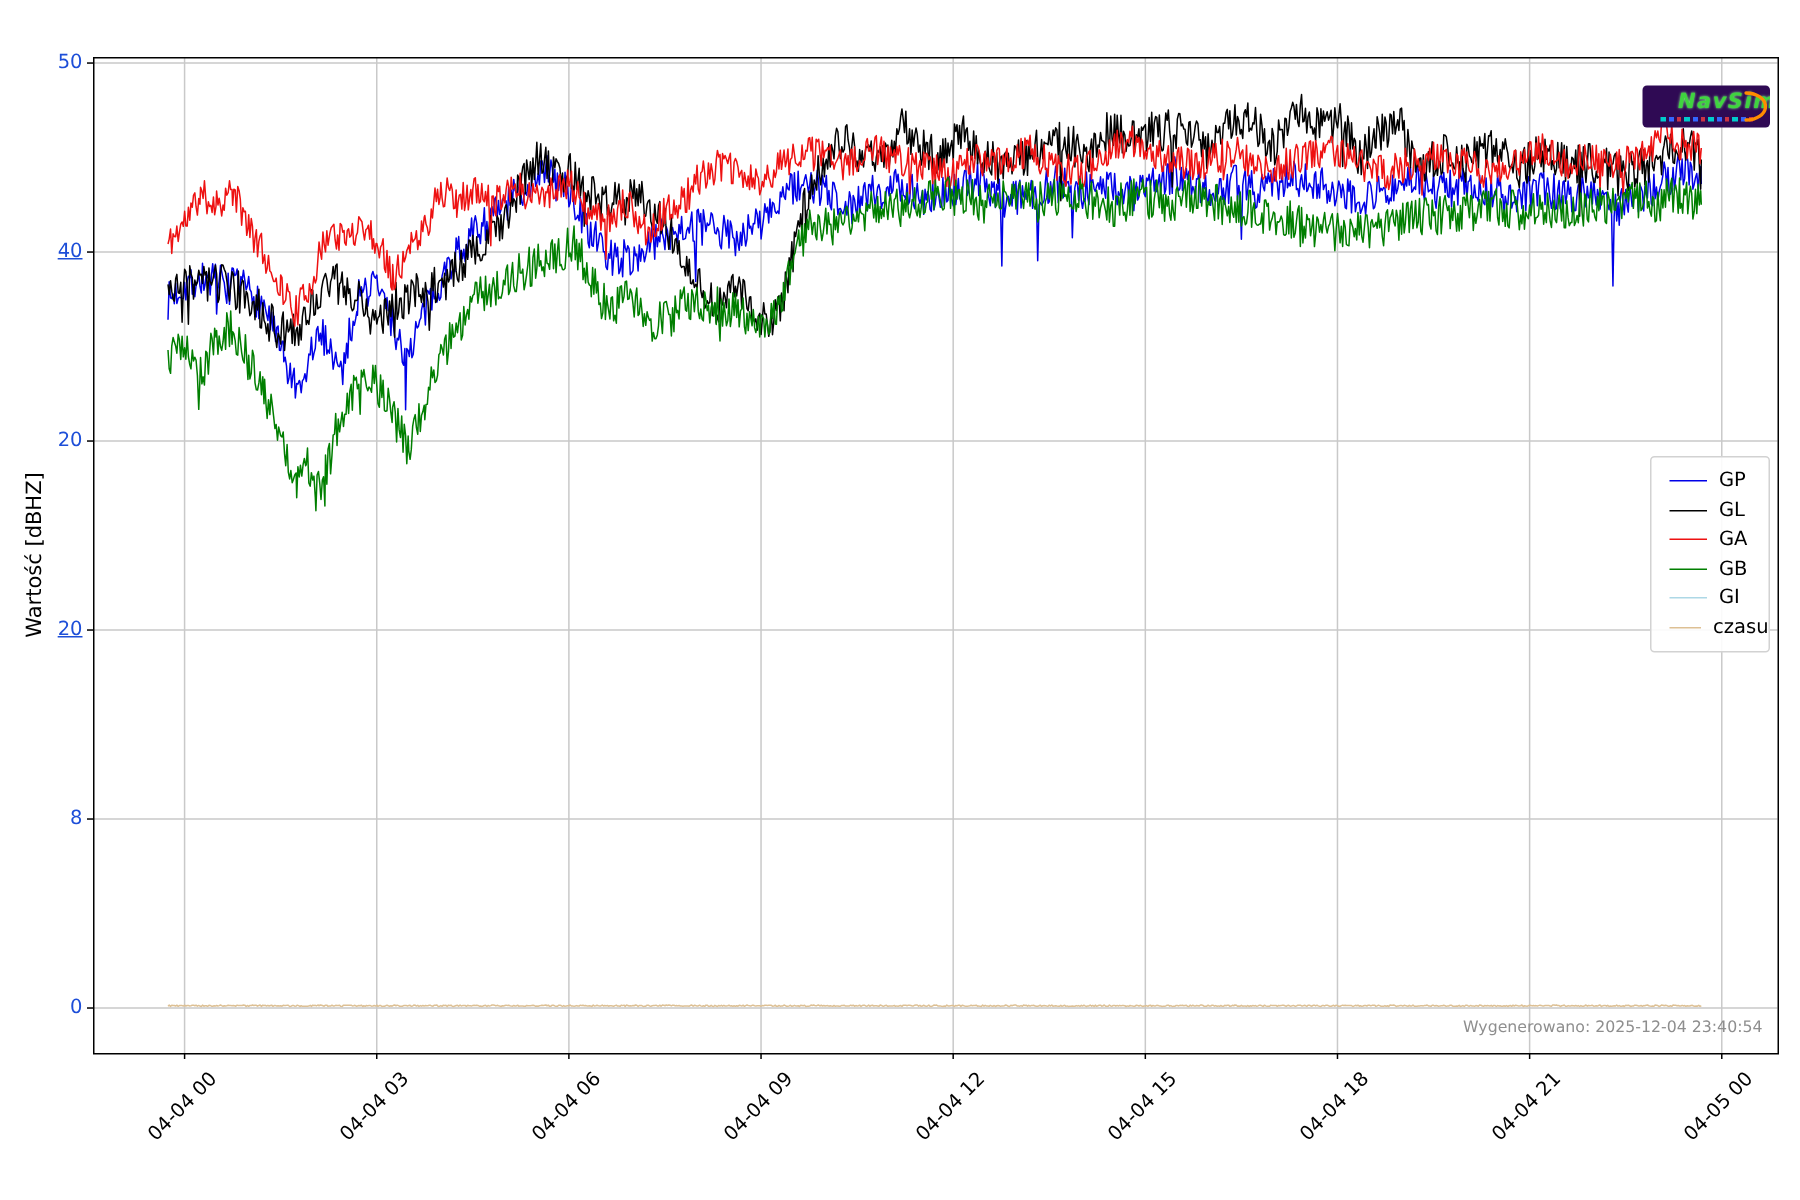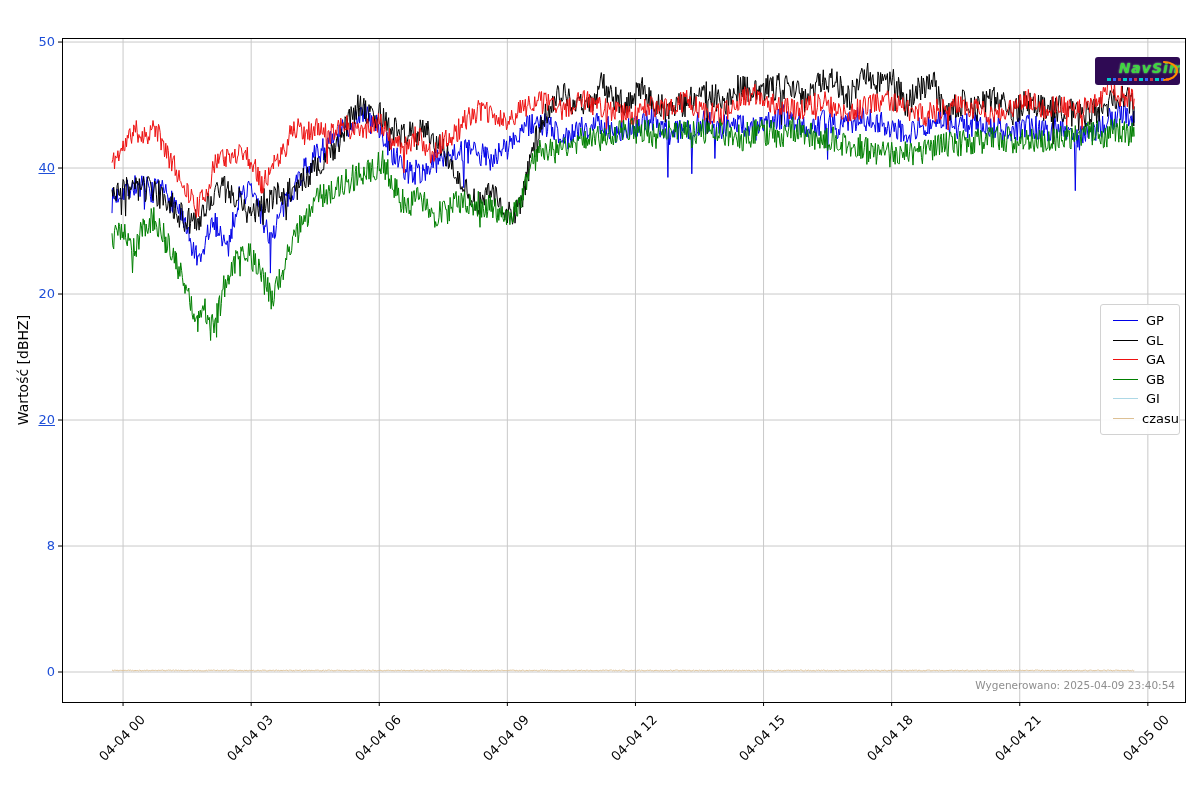--- a/index.html
+++ b/index.html
@@ -153,14 +153,14 @@
     </div>
 
   <div class="logo">
     <div class="logo-text">NavSim</div>
     <div class="logo-sub"></div>
     <svg class="logo-arc" width="18" height="24">
       <path d="M4 3 A 13 9 0 0 1 4 21" fill="none" stroke="#ff8c00" stroke-width="2.2" stroke-linecap="round"></path>
     </svg>
   </div>
 
-  <div class="footer">Wygenerowano: 2025-04-09 23:40:54</div>
+  <div class="footer">Wygenerowano: 2025-12-04 23:40:54</div>
 </div>
 
 </body></html>

